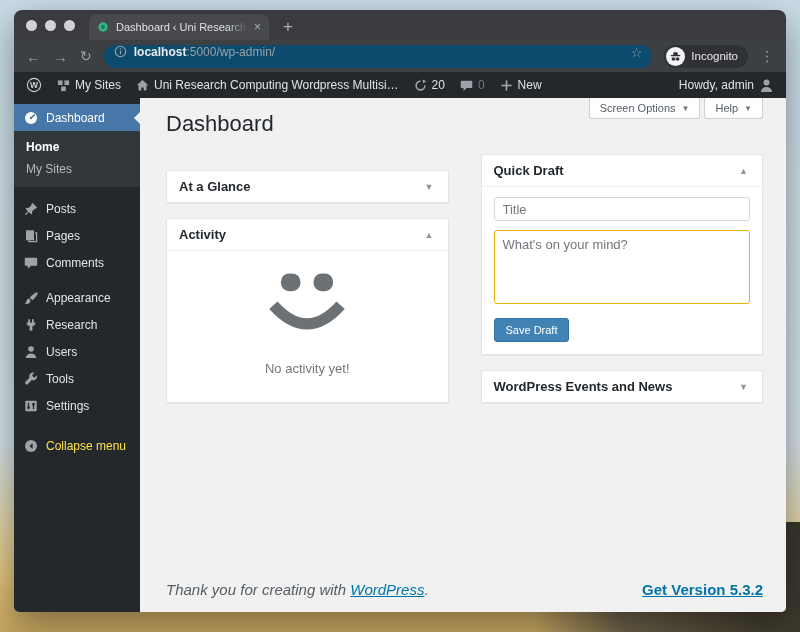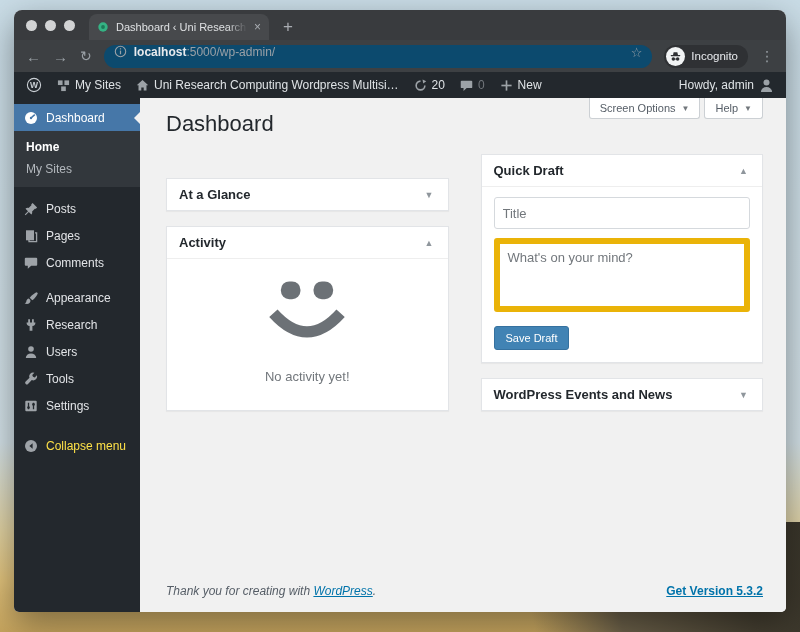--- a/index.html
+++ b/index.html
@@ -86,31 +86,31 @@
     padding:8px 12px; }
   .widget.expanded .widget-header { border-bottom:1px solid #eee; }
   .widget-title { font-size:13px; font-weight:bold; color:#23282d; }
   .toggle { font-size:9px; color:#8f969c; background:none; border:none; padding:0 2px; }
 
   .activity-body { text-align:center; padding:18px 12px 26px; }
   .smiley { color:#6c7176; }
   .activity-msg { margin-top:12px; font-size:13px; color:#72777c; }
 
   .qd-body { padding:10px 12px 12px; }
-  .qd-input { width:100%; height:32px; border:1px solid #d5d9dd; border-radius:3px;
+  .qd-input { width:100%; height:24px; border:1px solid #d5d9dd; border-radius:3px;
     padding:0 8px; font-size:13px; font-family:inherit; color:#32373c; background:#fff; }
-  .qd-textarea { width:100%; height:74px; border:6px solid #eab308; border-radius:3px;
+  .qd-textarea { width:100%; height:74px; border:1px solid #eab308; border-radius:3px;
     margin-top:9px; padding:6px 8px; font-size:13px; font-family:inherit; color:#32373c;
     resize:none; background:#fff; }
   .qd-input::placeholder, .qd-textarea::placeholder { color:#72777c; opacity:1; }
   .save-btn { margin-top:10px; height:24px; padding:0 11px; background:#4183b4;
     border:1px solid #35719f; border-radius:3px; color:#fff; font-size:11px; font-family:inherit; }
 
   .footer { margin-top:auto; display:flex; justify-content:space-between; align-items:center;
-    padding:8px 0 14px; font-size:12px; color:#555d66; }
+    padding:8px 0 14px; font-size:15px; color:#555d66; }
   .thanks { font-style:italic; }
   .footer a { color:#0073aa; text-decoration:underline; cursor:pointer; }
   .version-link { font-weight:bold; font-style:normal; }
 </style>
 </head>
 <body>
 
 <div class="desktop">
   <div class="dune-dark"></div>
 

